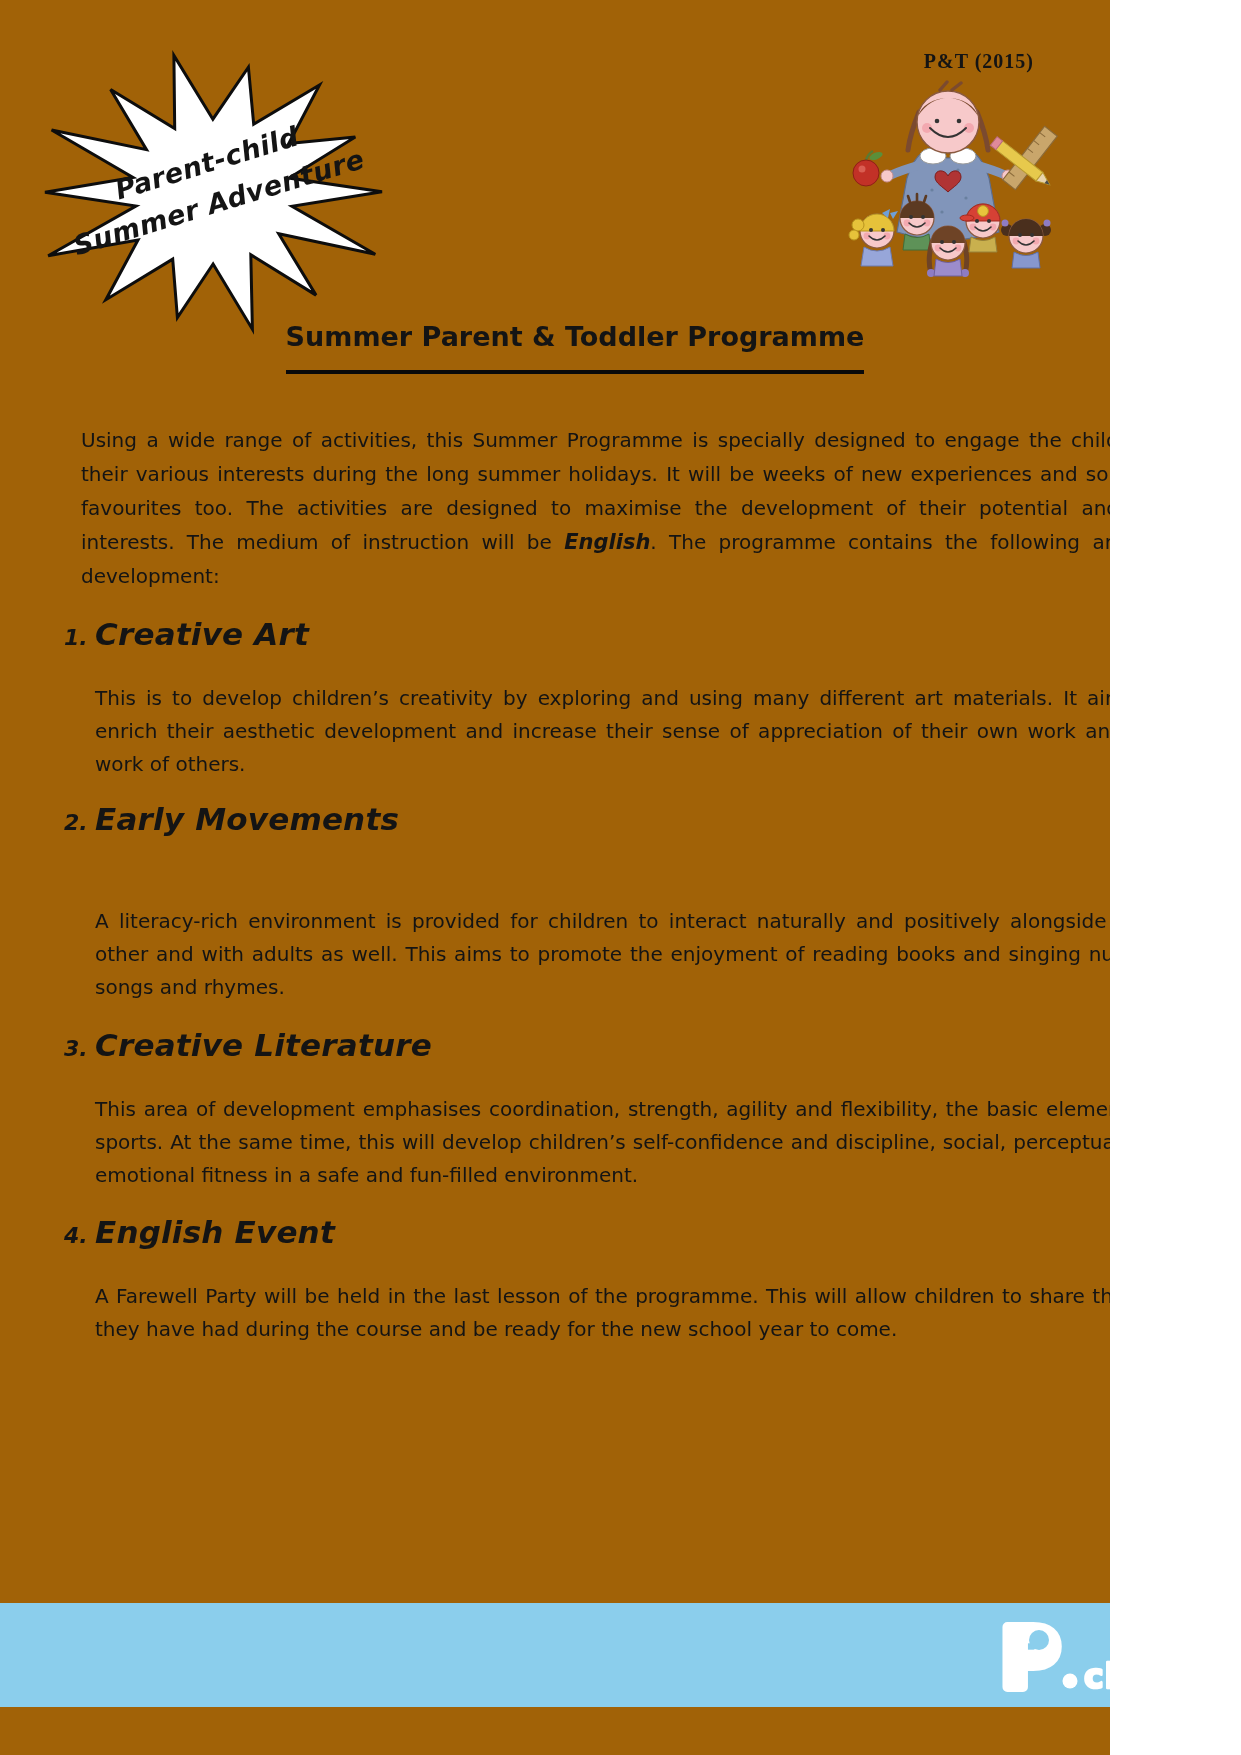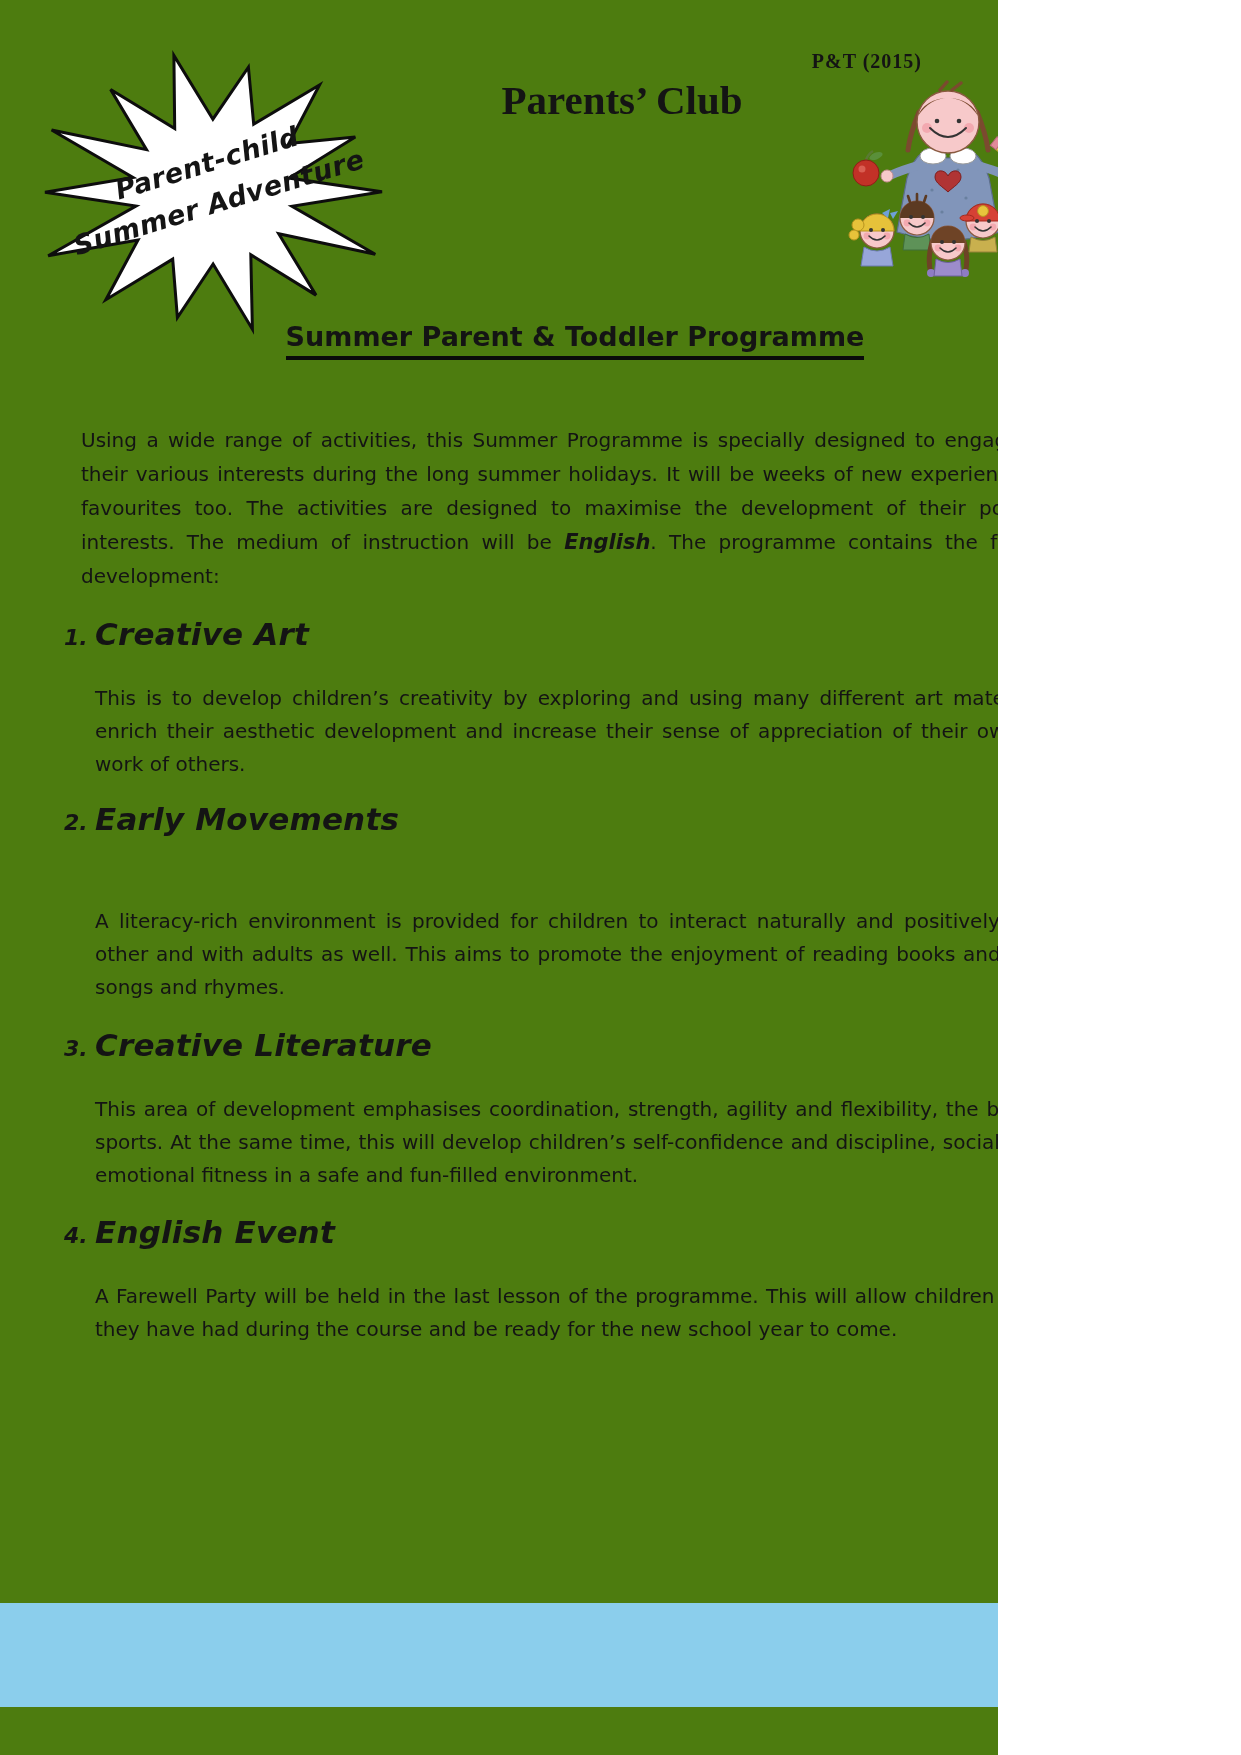--- a/index.html
+++ b/index.html
@@ -1,17 +1,17 @@
 <!DOCTYPE html>
 <html><head>
 <meta charset="utf-8">
 <style>
   html,body{margin:0;padding:0;background:#fff;}
   .page{
-    position:relative;width:998px;height:1755px;background:#4d7c0f;overflow:hidden;
+    position:relative;width:1110px;height:1755px;background:#a16207;overflow:hidden;
     font-family:"DejaVu Sans",sans-serif;color:#141414;
   }
   
   .pt-code{
     position:absolute;top:50px;right:76px;
     font-family:"Liberation Serif",serif;font-weight:bold;font-size:20px;letter-spacing:1px;
   }
   
   .doc-title{
     position:absolute;top:76px;left:452px;width:340px;text-align:center;
@@ -26,21 +26,21 @@
     white-space:nowrap;letter-spacing:.5px;
   }
   
   .clipart{position:absolute;left:820px;top:80px;width:262px;height:200px;}
   
   .prog-heading{
     position:absolute;top:321px;left:75px;width:1000px;text-align:center;
   }
   .prog-heading span{
     display:inline-block;font-weight:bold;font-size:27px;letter-spacing:0px;
-    border-bottom:4px solid #0a0a0a;padding-bottom:4px;
+    border-bottom:4px solid #0a0a0a;padding-bottom:18px;
   }
   
   .intro{
     position:absolute;left:81px;top:403px;width:1098px;
     text-align:justify;font-size:20px;line-height:34px;
   }
   .intro .em{font-weight:bold;font-style:italic;font-size:21px;}
   
   .sec{position:absolute;left:64px;width:1101px;}
   .sec-row{display:flex;align-items:baseline;}
@@ -67,21 +67,20 @@
   <div class="burst-wrap">
     <svg viewBox="0 0 370 300">
       <polygon id="burst-poly" points="327.3,95.0 261.0,136.0 354.0,149.8 264.0,164.3 347.3,212.3 250.7,191.8 288.0,253.1 222.8,212.7 224.4,287.2 185.1,222.0 149.4,275.6 144.7,217.1 77.9,257.7 110.0,198.0 20.2,213.7 108.0,164.1 17.0,150.2 105.0,135.5 23.6,88.0 118.5,107.7 82.6,47.5 146.7,86.6 145.9,13.5 184.9,77.2 220.4,25.2 225.7,82.2 291.5,42.9 260.8,101.5" fill="#ffffff" stroke="#0d0d0d" stroke-width="3" stroke-linejoin="miter"></polygon>
     </svg>
     <div class="burst-text">
       <div>Parent-child</div>
       <div>Summer Adventure</div>
     </div>
   </div>
 
-  <div class="doc-title">Parents’ Club</div>
 
   <svg class="clipart" viewBox="0 0 262 200">
 
     <path d="M99,32 Q90,54 88,70" stroke="#7B4A2F" stroke-width="5" fill="none" stroke-linecap="round"></path>
     <path d="M157,32 Q166,54 168,70" stroke="#7B4A2F" stroke-width="5" fill="none" stroke-linecap="round"></path>
 
     <path d="M103,72 Q128,84 153,72 Q163,79 169,98 L179,152 Q128,168 77,152 L87,98 Q93,79 103,72 Z" fill="#8195BA" stroke="#5d6e8e" stroke-width="1.2"></path>
     <circle cx="112" cy="110" r="1.6" fill="#69809f"></circle>
       <circle cx="146" cy="118" r="1.6" fill="#69809f"></circle>
     <circle cx="122" cy="132" r="1.6" fill="#69809f"></circle>

